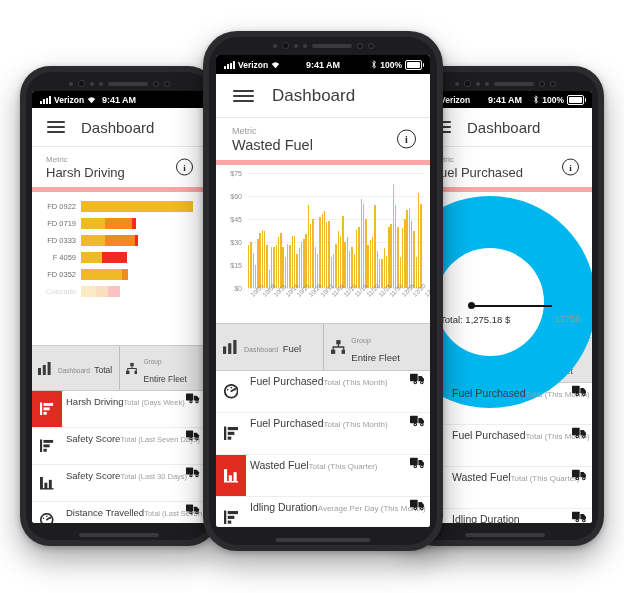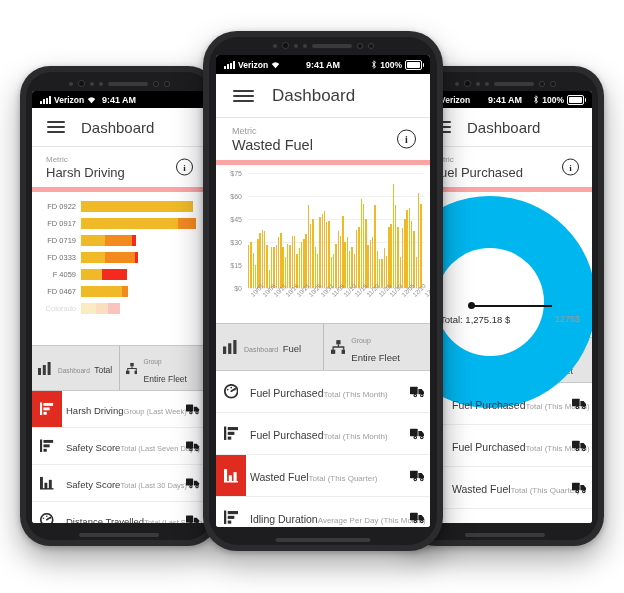--- a/index.html
+++ b/index.html
@@ -81,21 +81,21 @@
   
   .tabbar{display:flex;background:#e4e4e4;border-top:1px solid #c9c9c9;border-bottom:1px solid #c9c9c9;}
   .tab{flex:1;display:flex;align-items:center;gap:6px;padding:4px 6px;min-width:0;}
   .tab + .tab{border-left:1px solid #bdbdbd;}
   .tab-txt{min-width:0;}
   .tab-sub{font-size:6.5px;color:#8a8a8a;line-height:9px;white-space:nowrap;overflow:hidden;}
   .tab-main{font-size:8.5px;color:#3a3a3a;line-height:11px;white-space:nowrap;overflow:hidden;}
 
   
   .mlist{background:#fff;}
-  .mitem{display:flex;align-items:center;height:38px;border-bottom:1px solid #ededed;position:relative;}
+  .mitem{display:flex;align-items:flex-start;height:38px;border-bottom:1px solid #ededed;position:relative;}
   .mitem-icon{width:30px;flex:none;display:flex;align-items:center;justify-content:center;height:100%;}
   .mitem.active .mitem-icon{background:#e02b20;}
   .mitem-txt{flex:1;min-width:0;padding-left:4px;}
   .mitem-title{font-size:9.5px;color:#3a3a3a;line-height:12px;white-space:nowrap;overflow:hidden;}
   .mitem-sub{font-size:7.5px;color:#a0a0a0;line-height:11px;white-space:nowrap;overflow:hidden;}
   .mitem-right{width:26px;flex:none;display:flex;align-items:center;justify-content:center;}
 
   .ic{display:block;}
 </style>
 </head>
@@ -144,27 +144,20 @@
       <div class="metric-value">Harsh Driving</div>
       <span class="info-icon">i</span>
     </div>
 
     <div class="chart-area" style="height:145px;padding-top:6px;">
       <div id="left-hbars">
           <div class="hrow">
             <span class="hrow-label">FD 0922</span>
             <span class="hrow-bars">
               <span class="hseg" style="width:111.56363636363636px;background:#efb927;"></span>
-            </span>
-          </div>
-          <div class="hrow">
-            <span class="hrow-label">FD 0917</span>
-            <span class="hrow-bars">
-              <span class="hseg" style="width:96.54545454545455px;background:#efb927;"></span>
-              <span class="hseg" style="width:18.236363636363635px;background:#f28a20;"></span>
             </span>
           </div>
           <div class="hrow">
             <span class="hrow-label">FD 0719</span>
             <span class="hrow-bars">
               <span class="hseg" style="width:23.6px;background:#efb927;"></span>
               <span class="hseg" style="width:27.89090909090909px;background:#f28a20;"></span>
               <span class="hseg" style="width:3.218181818181818px;background:#f42a1e;"></span>
             </span>
           </div>
@@ -177,21 +170,21 @@
             </span>
           </div>
           <div class="hrow">
             <span class="hrow-label">F 4059</span>
             <span class="hrow-bars">
               <span class="hseg" style="width:21.454545454545457px;background:#efb927;"></span>
               <span class="hseg" style="width:24.672727272727272px;background:#f42a1e;"></span>
             </span>
           </div>
           <div class="hrow">
-            <span class="hrow-label">FD 0467</span>
+            <span class="hrow-label">FD 0352</span>
             <span class="hrow-bars">
               <span class="hseg" style="width:40.763636363636365px;background:#efb927;"></span>
               <span class="hseg" style="width:6.436363636363636px;background:#f28a20;"></span>
             </span>
           </div>
           <div class="hrow" style="opacity: 0.28;">
             <span class="hrow-label">Colorado</span>
             <span class="hrow-bars">
               <span class="hseg" style="width:15.018181818181816px;background:#efb927;"></span>
               <span class="hseg" style="width:11.8px;background:#f28a20;"></span>
@@ -230,21 +223,21 @@
     <div class="mlist" id="left-list">
         <div class="mitem active" style="height: 36px;">
           <span class="mitem-icon">
             <svg class="ic" width="13.5" height="13.5" viewBox="0 0 14 14">
               <rect x="0" y="0.5" width="2.2" height="13" fill="#ffffff"></rect>
               <rect x="3.6" y="1" width="10" height="3" fill="#ffffff"></rect>
               <rect x="3.6" y="5.6" width="6.4" height="3" fill="#ffffff"></rect>
               <rect x="3.6" y="10.2" width="3.4" height="3" fill="#ffffff"></rect>
             </svg>
           </span>
-          <span class="mitem-txt"><span class="mitem-title" style="font-size:9.5px">Harsh Driving</span><span class="mitem-sub" style="font-size:7.5px">Group (Last Week)</span></span>
+          <span class="mitem-txt"><span class="mitem-title" style="font-size:9.5px">Harsh Driving</span><span class="mitem-sub" style="font-size:7.5px">Total (Days Week)</span></span>
           <span class="mitem-right">
             <svg class="ic" width="13.5" height="13.5" viewBox="0 0 14 14">
               <rect x="0" y="2.6" width="7.4" height="7.2" rx=".6" fill="#1c1c1c"></rect>
               <path d="M8.1 4.9h3.1l2.3 2.6v2.3H8.1z" fill="#1c1c1c"></path>
               <circle cx="5.1" cy="11.1" r="1.7" fill="#1c1c1c"></circle>
               <circle cx="11.4" cy="11.1" r="1.7" fill="#1c1c1c"></circle>
               <circle cx="5.1" cy="11.1" r=".65" fill="#fff"></circle>
               <circle cx="11.4" cy="11.1" r=".65" fill="#fff"></circle>
             </svg>
           </span>

